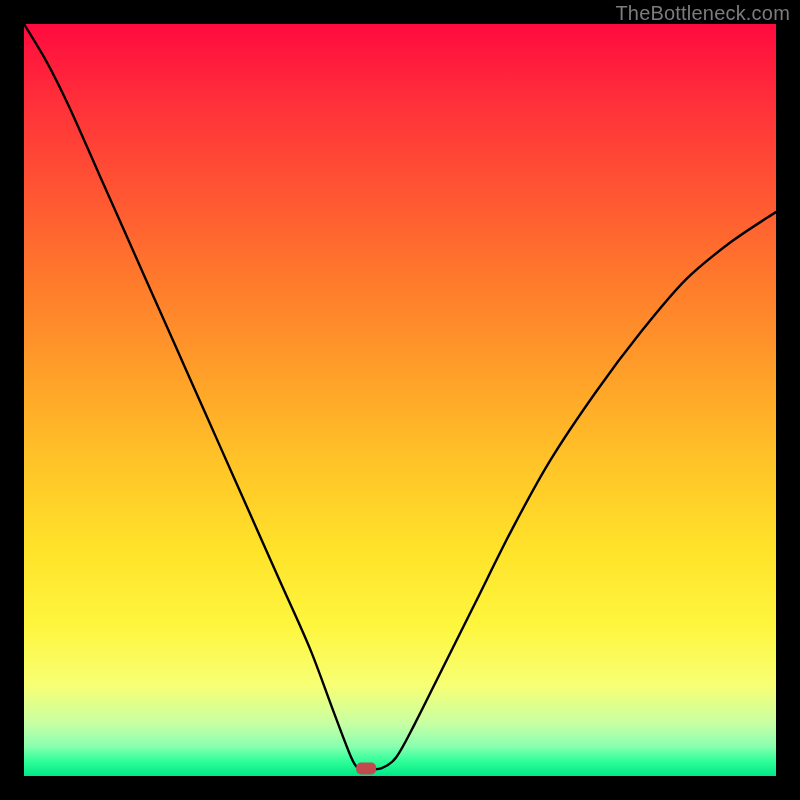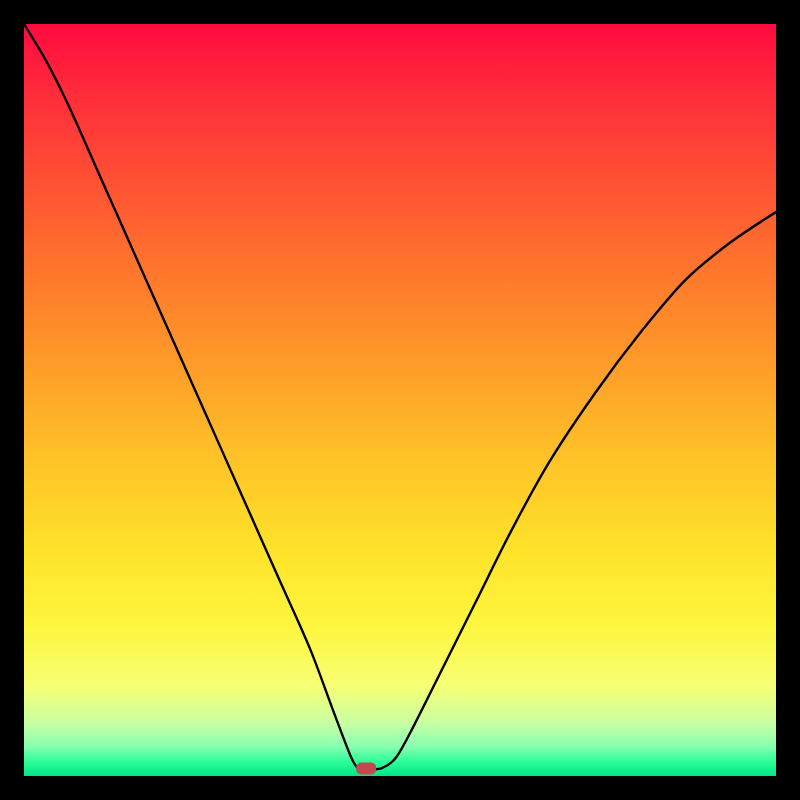--- a/index.html
+++ b/index.html
@@ -57,19 +57,20 @@
     top: 0;
     left: 0;
     width: 752px;
     height: 752px;
   }
 </style>
 </head>
 <body>
 
 <div class="frame">
+  <div class="watermark">TheBottleneck.com</div>
   <div class="plot">
     <svg class="curve" viewBox="0 0 752 752" preserveAspectRatio="none">
       <path id="curve-path" fill="none" stroke="#000" stroke-width="2.4" stroke-linecap="round" stroke-linejoin="round" d="M 0.00 0.00 C 3.76 6.27, 15.04 23.81, 22.56 37.60 C 30.08 51.39, 36.35 63.92, 45.12 82.72 C 53.89 101.52, 65.17 127.84, 75.20 150.40 C 85.23 172.96, 95.25 195.52, 105.28 218.08 C 115.31 240.64, 125.33 263.20, 135.36 285.76 C 145.39 308.32, 155.41 330.88, 165.44 353.44 C 175.47 376.00, 185.49 398.56, 195.52 421.12 C 205.55 443.68, 215.57 466.24, 225.60 488.80 C 235.63 511.36, 245.65 533.92, 255.68 556.48 C 265.71 579.04, 276.99 602.85, 285.76 624.16 C 294.53 645.47, 301.43 666.15, 308.32 684.32 C 315.21 702.49, 322.73 723.17, 327.12 733.20 C 331.51 743.23, 332.13 742.60, 334.64 744.48 C 337.15 746.36, 338.40 744.48, 342.16 744.48 C 345.92 744.48, 352.19 746.36, 357.20 744.48 C 362.21 742.60, 366.60 740.72, 372.24 733.20 C 377.88 725.68, 382.89 715.03, 391.04 699.36 C 399.19 683.69, 411.09 659.25, 421.12 639.20 C 431.15 619.15, 439.92 601.60, 451.20 579.04 C 462.48 556.48, 476.27 527.65, 488.80 503.84 C 501.33 480.03, 512.61 458.72, 526.40 436.16 C 540.19 413.60, 556.48 389.79, 571.52 368.48 C 586.56 347.17, 601.60 327.12, 616.64 308.32 C 631.68 289.52, 646.72 270.72, 661.76 255.68 C 676.80 240.64, 691.84 229.36, 706.88 218.08 C 721.92 206.80, 744.48 193.01, 752.00 188.00"></path>
       <rect id="marker-rect" rx="5" ry="5" height="12" width="20" x="332.16" y="738.48" fill="#c24a4f"></rect>
     </svg>
   </div>
 </div>
 
 </body></html>

